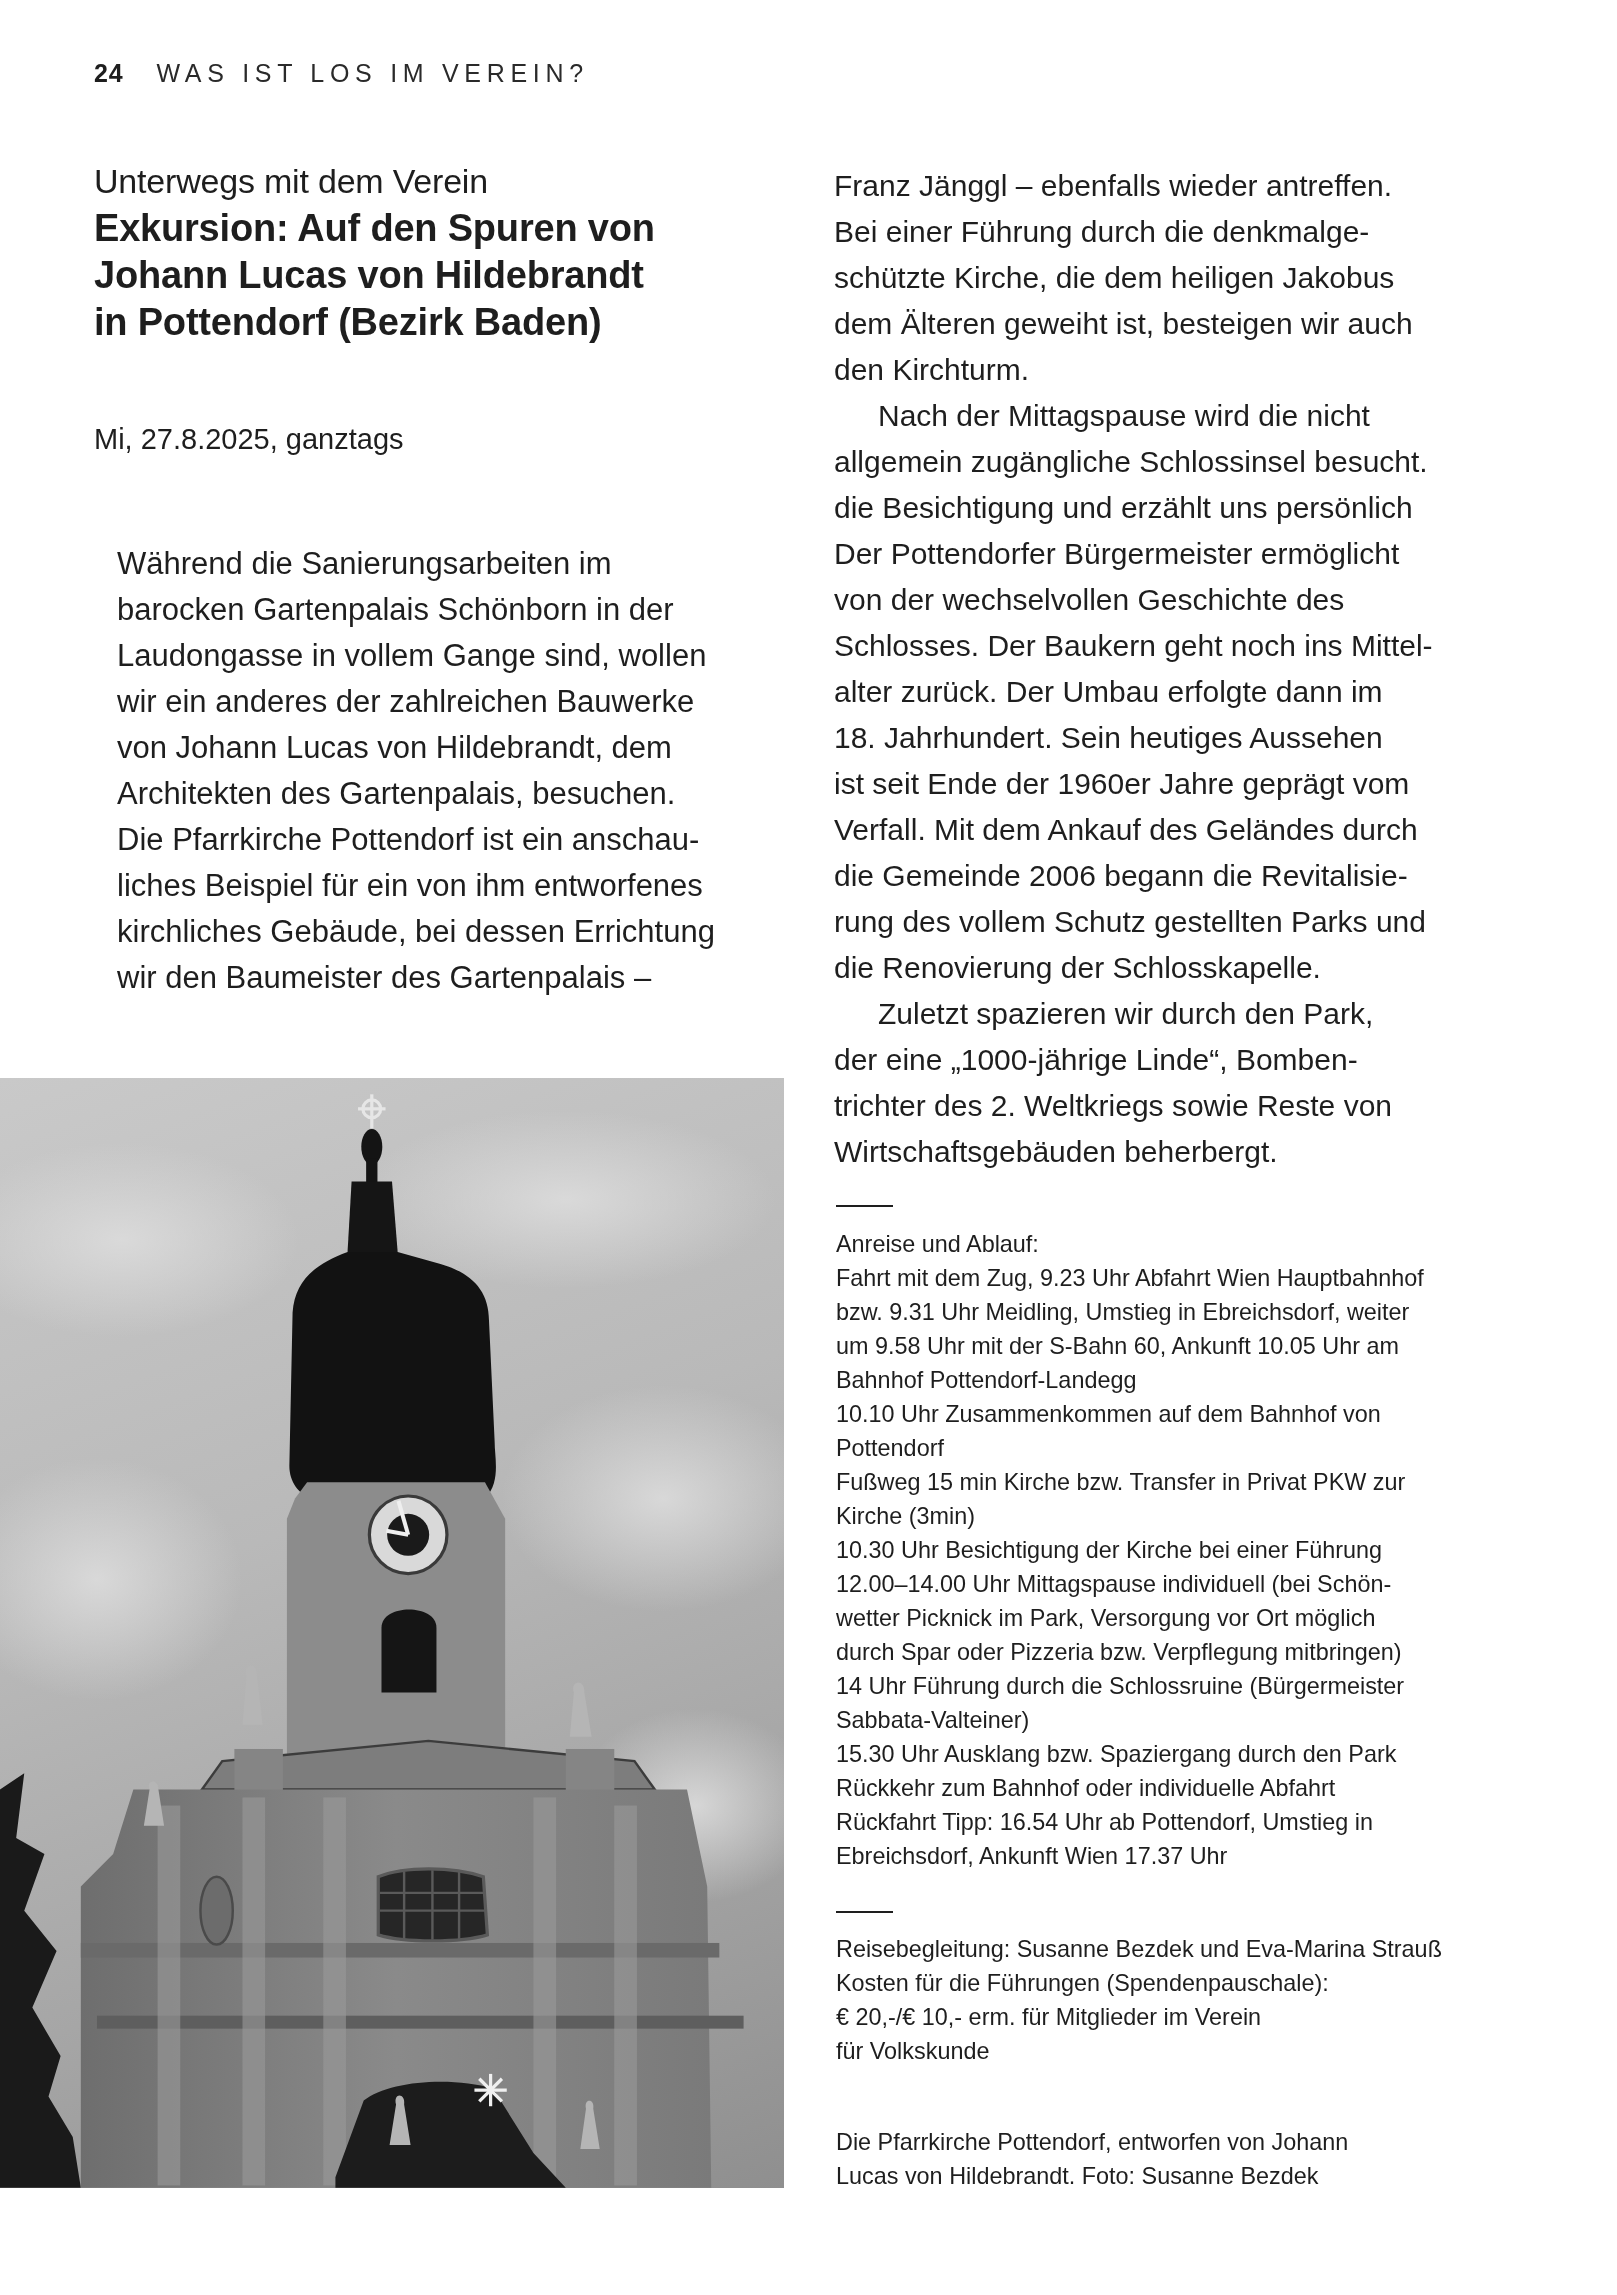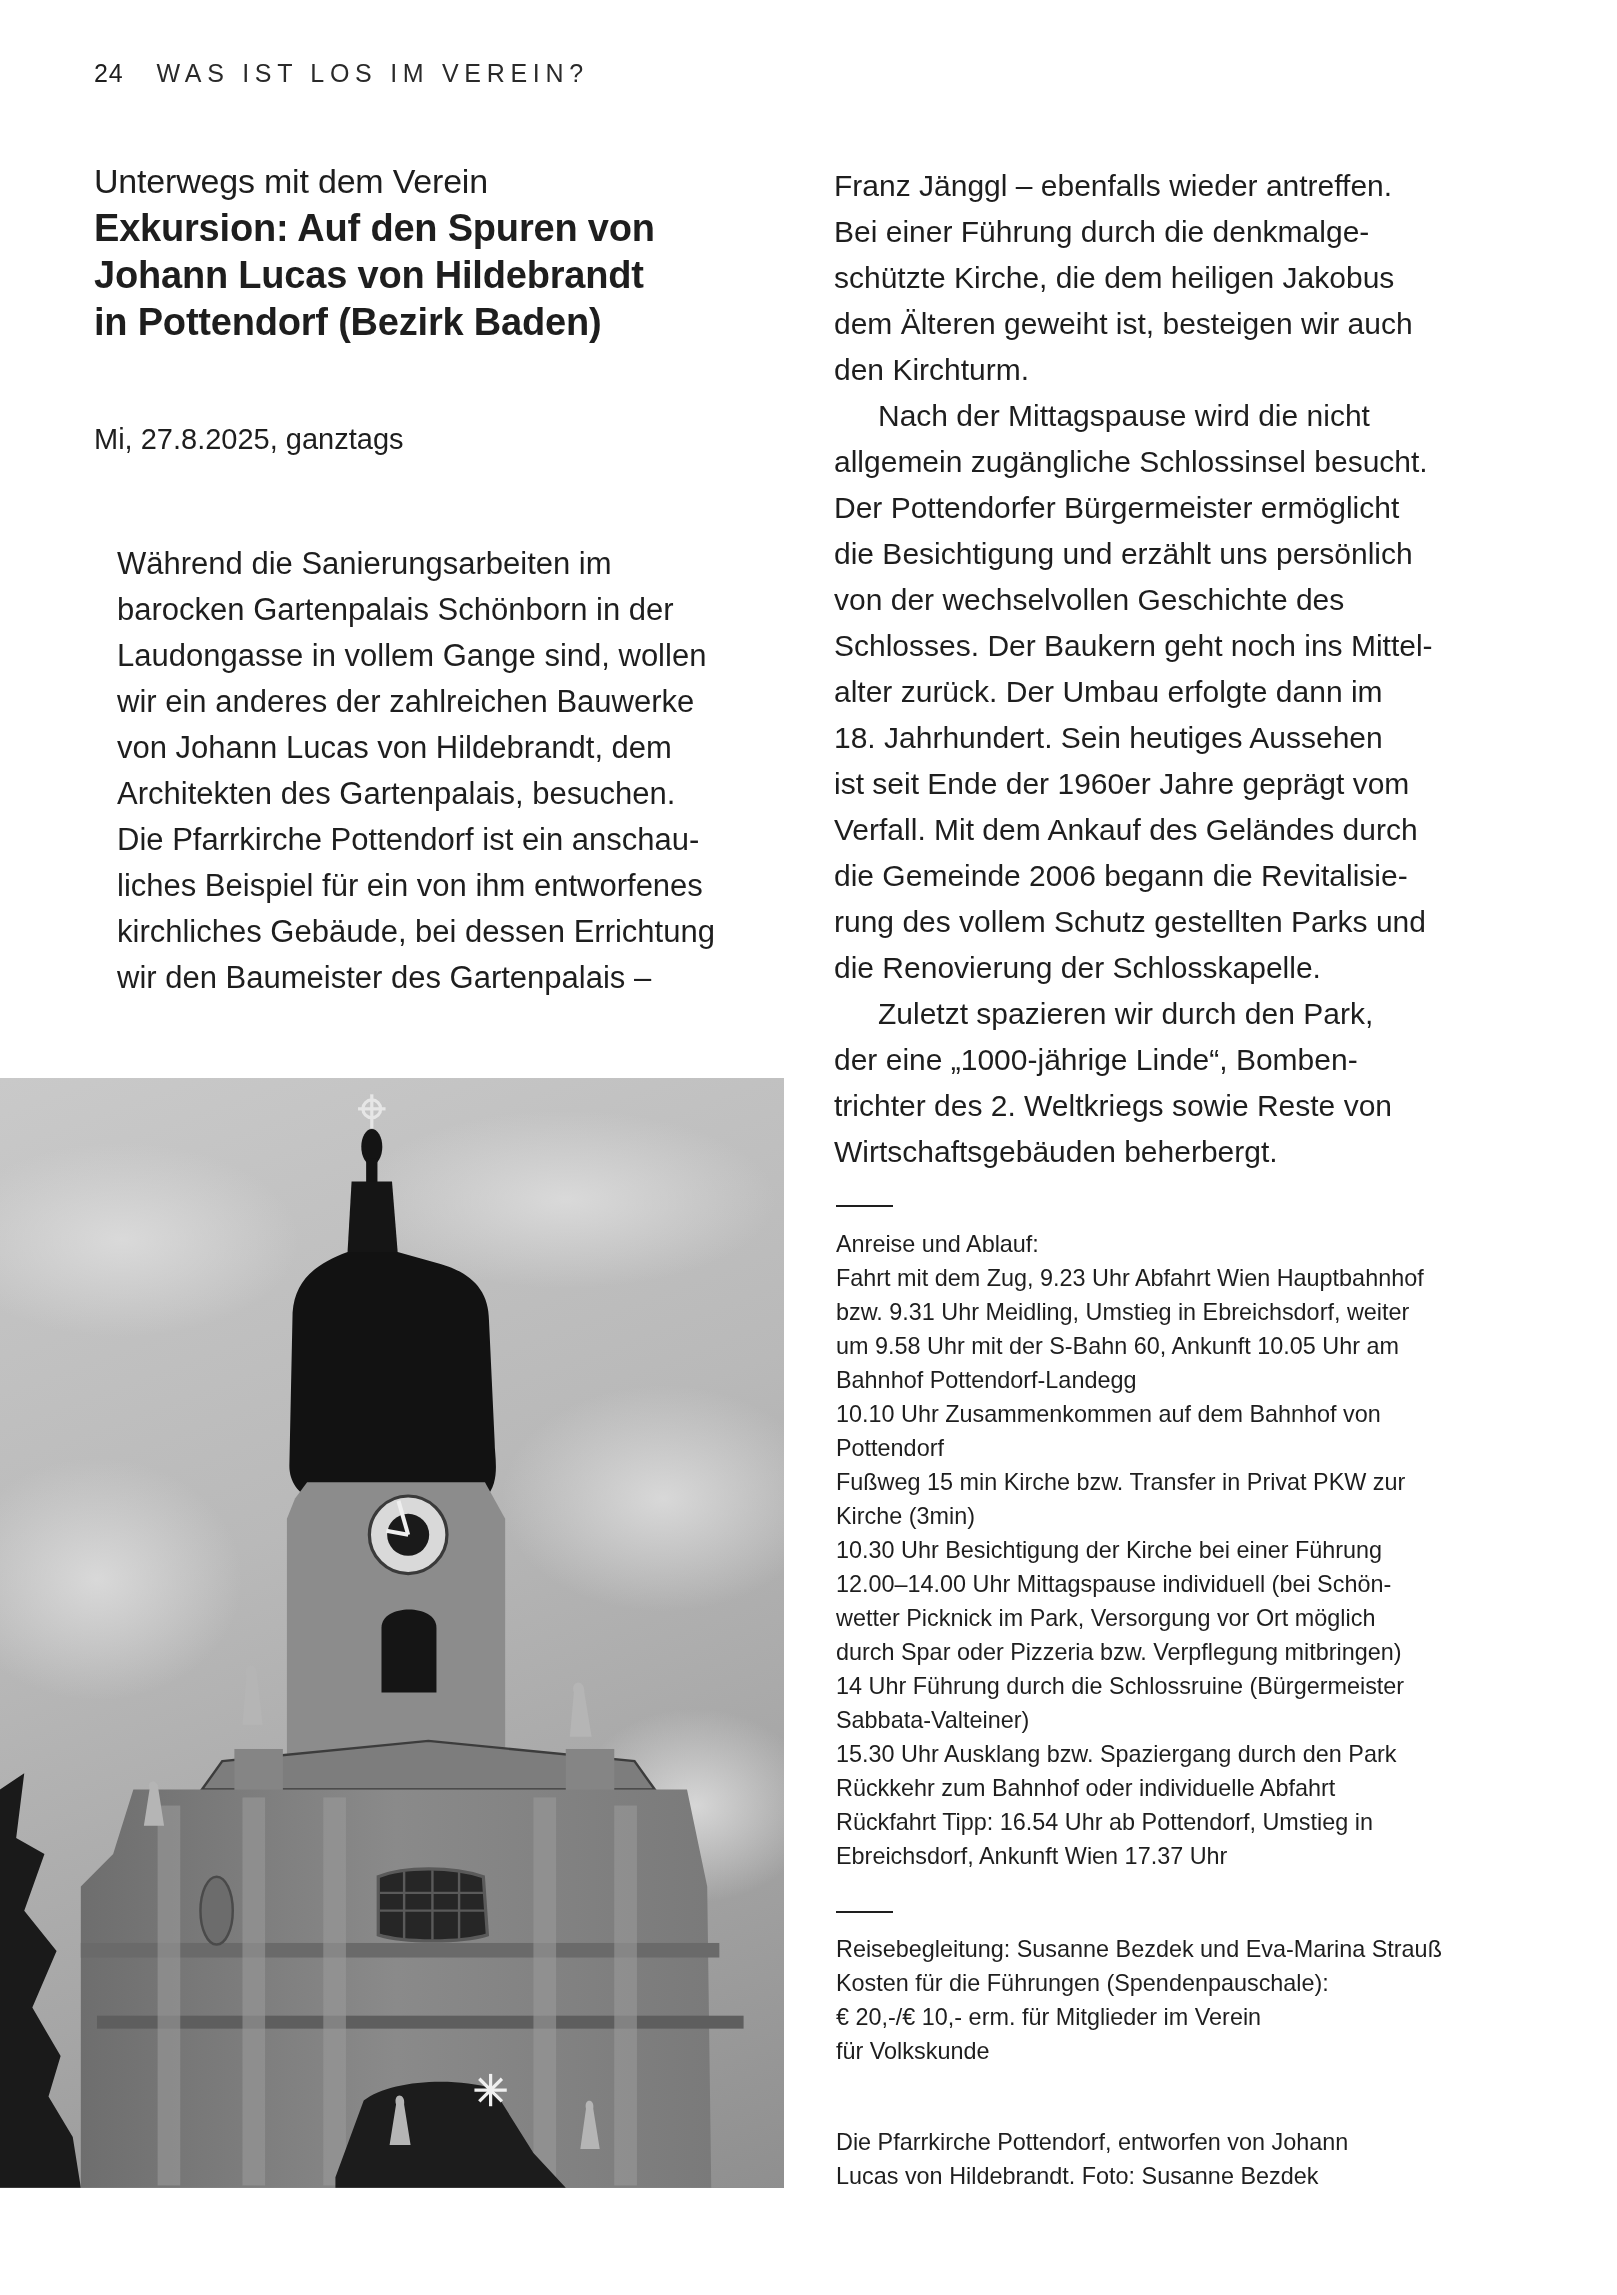--- a/index.html
+++ b/index.html
@@ -1,20 +1,20 @@
 <!DOCTYPE html>
 <html style="font-size:13px"><head>
   <meta charset="utf-8">
   <style>
     html, body { margin: 0; padding: 0; background: #ffffff; }
     body { width: 1617px; height: 2295px; position: relative; overflow: hidden;
            font-family: "Liberation Sans", "DejaVu Sans", sans-serif; color: #1e1e1e; }
     .running-head { position: absolute; left: 94px; top: 57px; height: 32px;
                     display: flex; align-items: center; font-size: 25px; }
-    .page-number { font-weight: normal; letter-spacing: 0.8px; }
+    .page-number { font-weight: bold; letter-spacing: 0.8px; }
     .section-title { margin-left: 33px; letter-spacing: 5.7px; font-weight: normal; color: #2a2a2a; }
 
     .left-col { position: absolute; left: 94px; top: 158px; width: 695px; }
     .kicker { font-size: 34px; line-height: 47px; font-weight: normal; margin: 0; letter-spacing: -0.2px; }
     .headline { font-size: 38px; line-height: 47px; font-weight: bold; margin: 0; letter-spacing: -0.2px; }
     .headline span { display: block; }
     .event-date { font-size: 29px; line-height: 39px; margin-top: 74px; }
     .intro { margin-top: 82px; font-size: 31px; line-height: 46px; }
     .intro span { display: block; white-space: nowrap; }
 
@@ -69,22 +69,22 @@
 
 <div class="right-col">
   <div class="body-text">
     <span>Franz Jänggl – ebenfalls wieder antreffen.</span>
     <span>Bei einer Führung durch die denkmalge-</span>
     <span>schützte Kirche, die dem heiligen Jakobus</span>
     <span>dem Älteren geweiht ist, besteigen wir auch</span>
     <span>den Kirchturm.</span>
     <span class="indent">Nach der Mittagspause wird die nicht</span>
     <span>allgemein zugängliche Schlossinsel besucht.</span>
+    <span>die Besichtigung und erzählt uns persönlich</span>
     <span>Der Pottendorfer Bürgermeister ermöglicht</span>
-    <span>die Besichtigung und erzählt uns persönlich</span>
     <span>von der wechselvollen Geschichte des</span>
     <span>Schlosses. Der Baukern geht noch ins Mittel-</span>
     <span>alter zurück. Der Umbau erfolgte dann im</span>
     <span>18. Jahrhundert. Sein heutiges Aussehen</span>
     <span>ist seit Ende der 1960er Jahre geprägt vom</span>
     <span>Verfall. Mit dem Ankauf des Geländes durch</span>
     <span>die Gemeinde 2006 begann die Revitalisie-</span>
     <span>rung des vollem Schutz gestellten Parks und</span>
     <span>die Renovierung der Schlosskapelle.</span>
     <span class="indent">Zuletzt spazieren wir durch den Park,</span>

